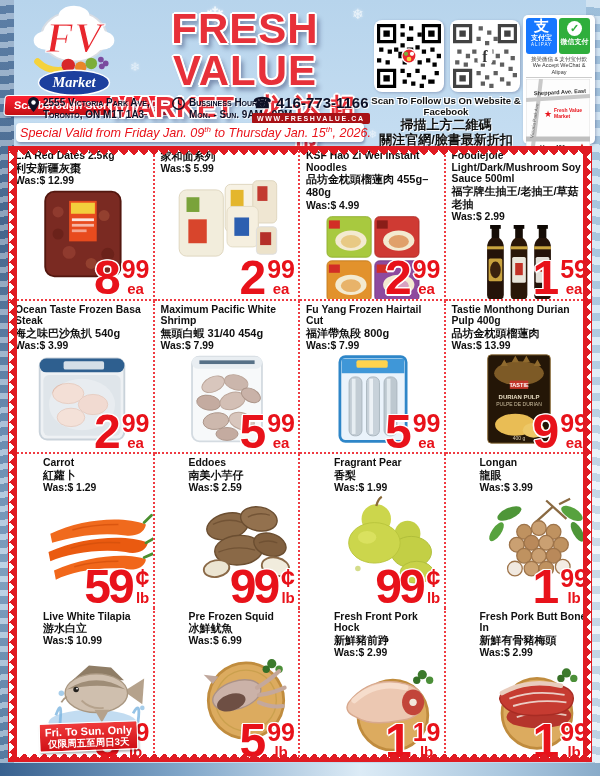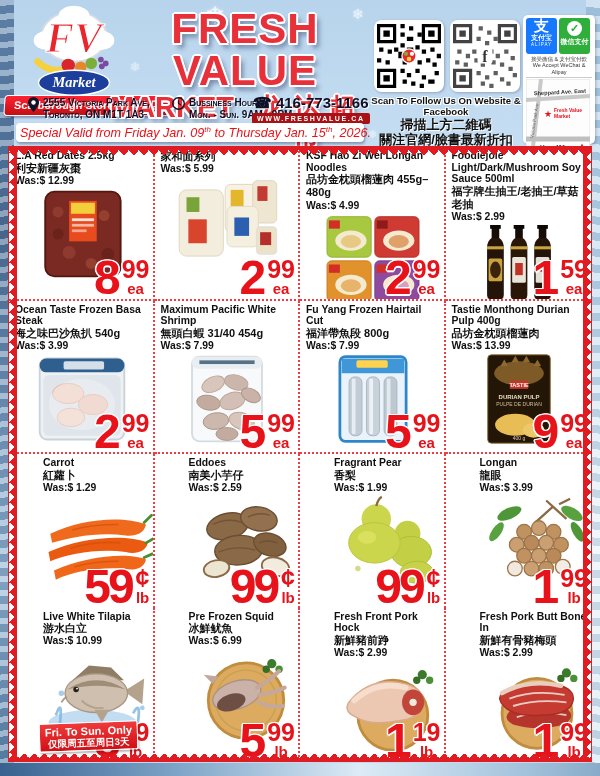--- a/index.html
+++ b/index.html
@@ -283,21 +283,21 @@
       <div class="price">
         <span class="price-main">2</span>
         <span class="price-side">
             <span class="price-sup">99</span>
             <span class="price-unit">ea</span>
           </span>
       </div>
     </div>
 
     <div class="cell">
-      <div class="p-name-en">KSF Hao Zi Wei Longan Noodles</div>
+      <div class="p-name-en">KSF Hao Zi Wei Instant Noodles</div>
       <div class="p-name-zh">品坊金枕頭榴蓮肉 455g–480g</div>
       <div class="p-was">Was:$ 4.99</div>
       <svg class="p-img" viewBox="0 0 120 100" width="114" height="92">
         <rect x="10" y="4" width="48" height="44" rx="5" fill="#a8c93f" stroke="#8fae2f"></rect>
         <rect x="62" y="4" width="48" height="44" rx="5" fill="#cf3a33" stroke="#b02c27"></rect>
         <rect x="10" y="52" width="48" height="44" rx="5" fill="#e2922c" stroke="#c47c20"></rect>
         <rect x="62" y="52" width="48" height="44" rx="5" fill="#8e4a9e" stroke="#763d85"></rect>
         <ellipse cx="36" cy="30" rx="17" ry="11" fill="#f3ead0"></ellipse>
           <ellipse cx="36" cy="31" rx="11" ry="7" fill="#e8c984"></ellipse>
         <ellipse cx="88" cy="30" rx="17" ry="11" fill="#f3ead0"></ellipse>

